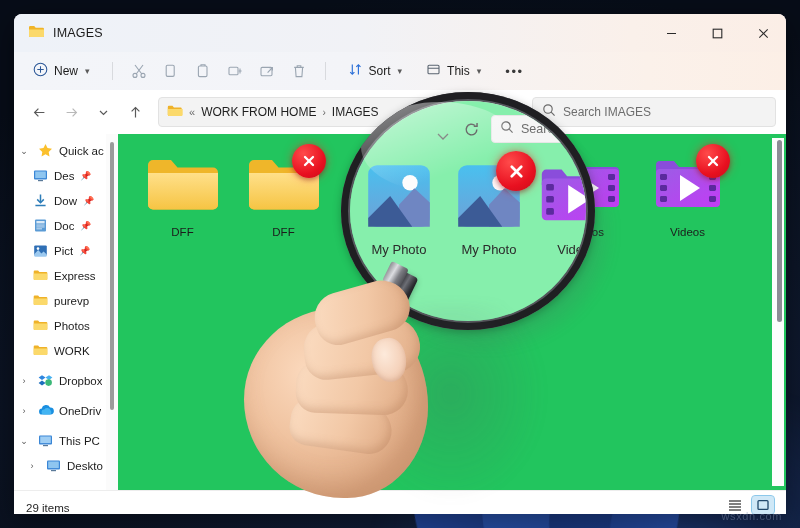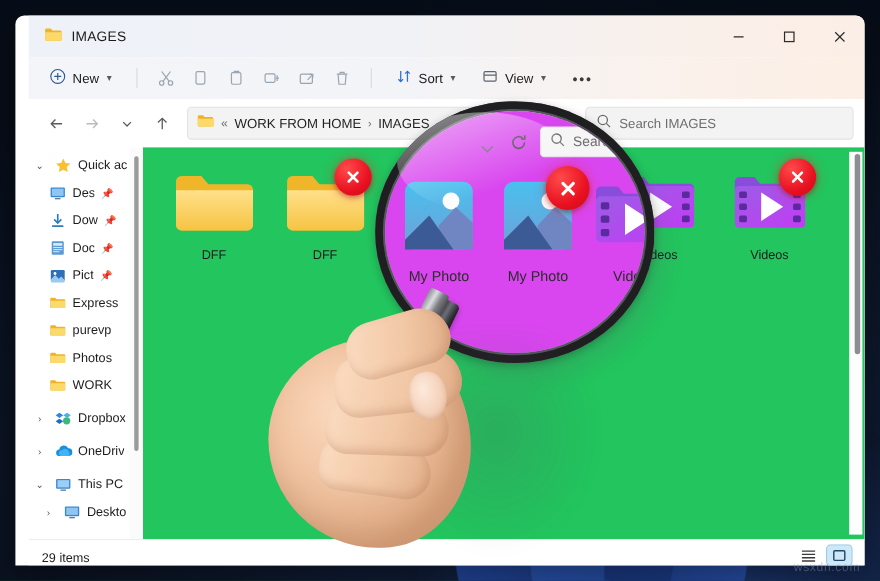--- a/index.html
+++ b/index.html
@@ -29,21 +29,21 @@
     filter:blur(.4px);
   }
 
   
   #explorer{
     position:absolute; left:14px; top:14px; width:772px; height:500px;
     background:#ffffff;
     border-radius:8px 8px 0 0;
     overflow:hidden;
     box-shadow:0 8px 30px rgba(0,0,0,.45);
-    display:flex; flex-direction:column;padding-left:12px;
+    display:flex; flex-direction:column;
   }
 
   
   .titlebar{
     height:38px; flex:0 0 38px;
     background:linear-gradient(90deg,#eef2f8 0%,#f1f2f6 45%,#faf0ea 80%,#fbeee6 100%);
     display:flex; align-items:center;
     position:relative;
   }
   .tb-tab{ display:flex; align-items:center; gap:8px; padding-left:14px; }
@@ -187,21 +187,21 @@
       0 2px 8px rgba(0,0,0,.25);
     overflow:hidden;
   }
   .mag-lens::after{
     content:""; position:absolute; left:8%; top:4%; width:62%; height:38%;
     border-radius:50%;
     background:linear-gradient(160deg, rgba(255,255,255,.55) 0%, rgba(255,255,255,0) 70%);
   }
   .mag-inner{
     position:absolute; inset:9px; border-radius:50%; overflow:hidden;
-    background:#d946ef;
+    background:#86efac;
   }
   
   .m-addr{
     position:absolute; font-size:12px; color:#2a2a2a; white-space:nowrap;
   }
   .m-tile{ position:absolute; width:110px; text-align:center; }
   .m-tile .tl{ font-size:13px; color:#2b2b2b; margin-top:9px; display:block; }
 
   
   #hand{
@@ -366,21 +366,21 @@
       <span class="chev">▾</span>
     </div>
 
     <div class="tb-btn">
       <span>
         <svg width="15" height="15" viewBox="0 0 15 15" fill="none" stroke="#5a6470" stroke-width="1.1">
           <rect x="2" y="3.2" width="11" height="8.6" rx="1.1"></rect>
             <line x1="2" y1="6.2" x2="13" y2="6.2"></line>
         </svg>
       </span>
-      <span>View</span>
+      <span>This</span>
       <span class="chev">▾</span>
     </div>
 
     <div class="tb-btn">
       <span style="letter-spacing:1.6px; font-size:13px; color:#3a3a3a;">•••</span>
     </div>
   </div>
 
   <div class="addressrow">
     <div class="navbtn">

